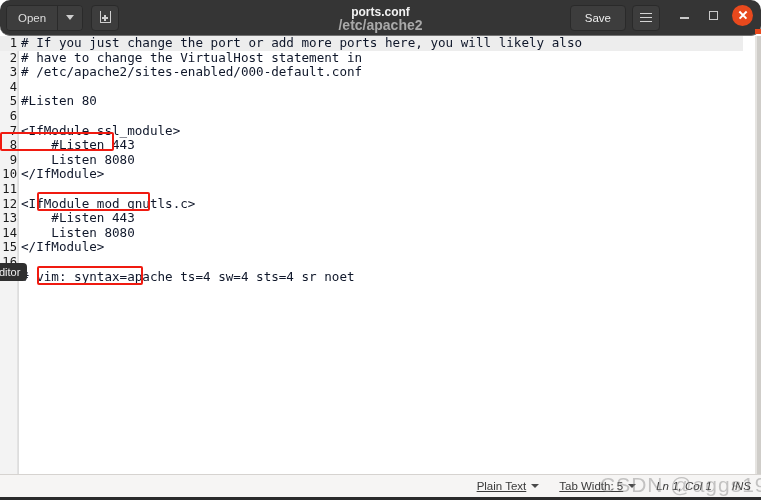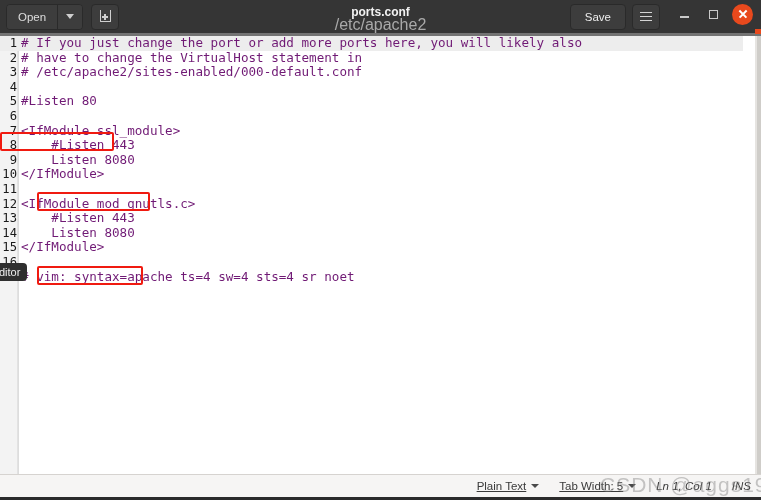--- a/index.html
+++ b/index.html
@@ -20,24 +20,25 @@
     background: #ffffff;
   }
 
   
   .headerbar {
     position: absolute;
     top: 0; left: 0;
     width: 761px;
     height: 36px;
     background: #353535;
-    border-bottom: 3px solid #737373;
+    border-bottom: 1px solid #737373;
     display: flex;
     align-items: center;
     padding: 0 6px;
+    border-radius: 10px;
   }
 
   .hb-left {
     display: flex;
     align-items: center;
     gap: 8px;
   }
 
   .btn-group {
     display: flex;
@@ -127,22 +128,23 @@
     pointer-events: none;
   }
   .hb-title .t1 {
     color: #f2f2f2;
     font-size: 12px;
     font-weight: bold;
     line-height: 14px;
   }
   .hb-title .t2 {
     color: #a9a9a9;
-    font-size: 16px;
+    font-size: 14px;
     line-height: 12px;
+    font-weight: bold;
   }
 
   .hb-right {
     margin-left: auto;
     display: flex;
     align-items: flex-start;
     gap: 6px;
     z-index: 4;
   }
 
@@ -261,21 +263,21 @@
     text-align: right;
     padding-right: 1px;
     color: #1a1a1a;
     font-family: "DejaVu Sans Mono", "Liberation Mono", monospace;
     font-size: 12.2px;
     user-select: none;
   }
 
   .src {
     padding-left: 3px;
-    color: #701a75;
+    color: #0f172a;
   }
 
   
   .gutter-rule {
     position: absolute;
     left: 18px; top: 0;
     width: 1px;
     height: 438px;
     background: #dddddd;
   }

